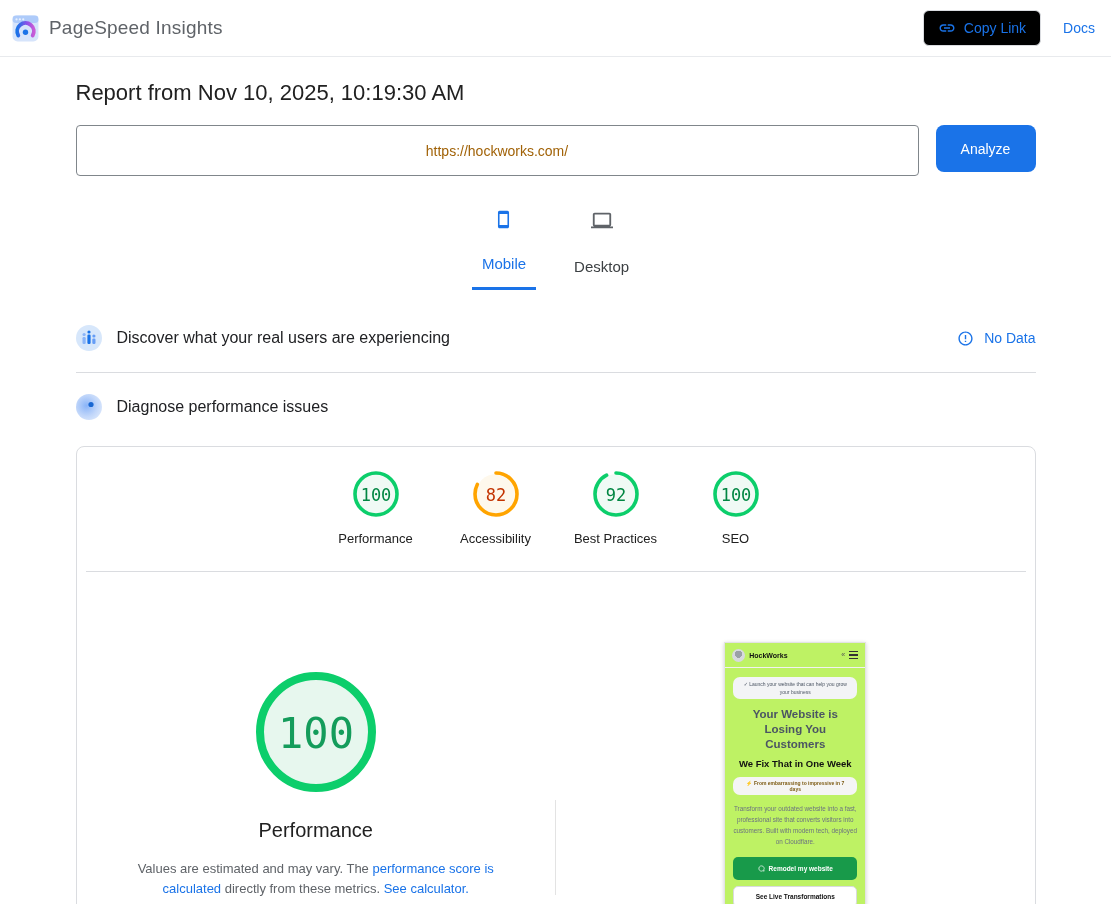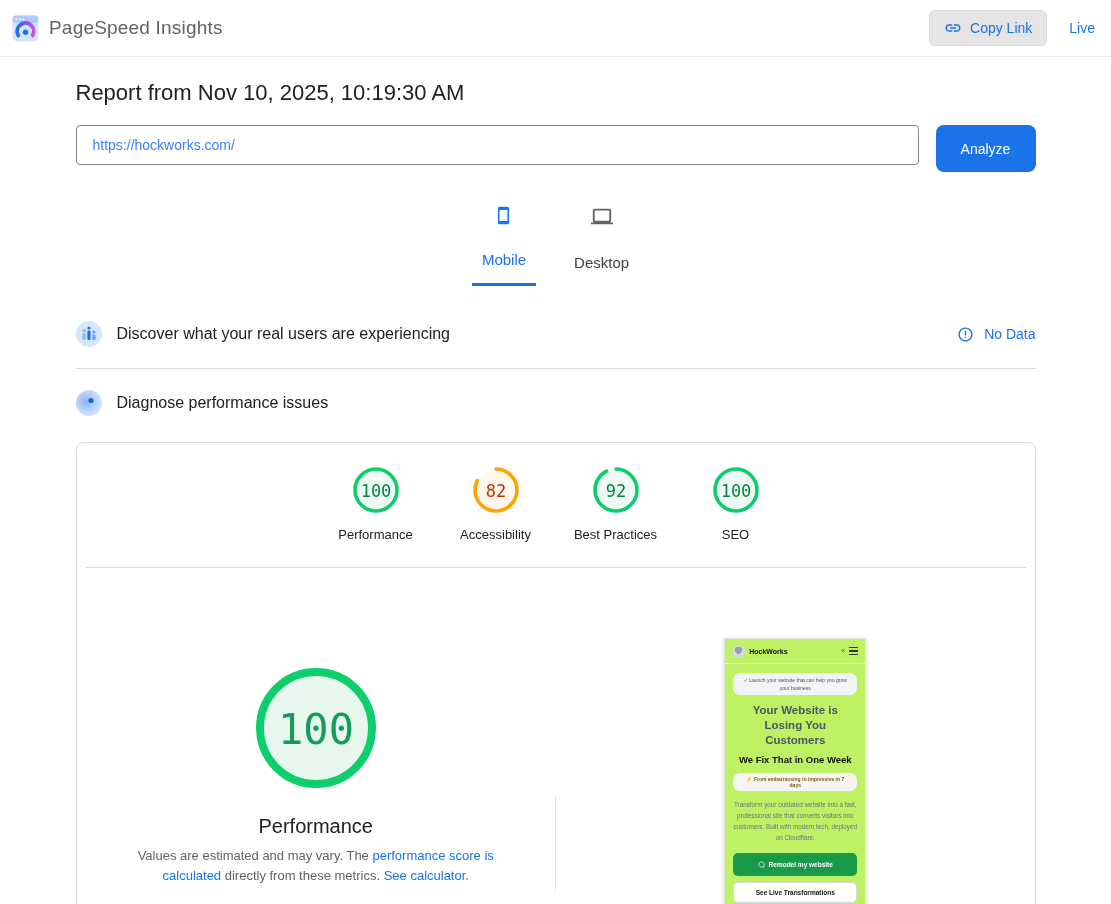--- a/index.html
+++ b/index.html
@@ -6,31 +6,31 @@
   html,body { width:1111px; height:904px; background:#fff; overflow:hidden;
     font-family:"Liberation Sans", sans-serif; color:#202124; }
 
   
   .app-header { height:57px; display:flex; align-items:center; padding:0 16px 0 12px;
     border-bottom:1px solid #e8eaed; }
   .logo { width:27px; height:27px; margin-right:10px; }
   .app-title { font-size:19px; color:#5f6368; letter-spacing:.2px; }
   .header-right { margin-left:auto; display:flex; align-items:center; gap:22px; }
   .copy-link-btn { display:flex; align-items:center; gap:8px; border:1px solid #dadce0;
-    background:#e5e5e5; border-radius:6px; padding:8px 14px; color:#1a73e8; font-size:14px;
+    background:#000000; border-radius:6px; padding:8px 14px; color:#1a73e8; font-size:14px;
     font-weight:500; cursor:pointer; font-family:inherit; }
   .docs-link { color:#1a73e8; font-size:14px; font-weight:500; text-decoration:none; }
 
   
   .main { width:960px; margin:0 auto; }
   .report-heading { margin-top:23px; font-size:22px; font-weight:400; color:#212121; }
 
   .url-row { display:flex; gap:17px; margin-top:19px; }
-  .url-input { flex:1; height:40px; border:1px solid #80868b; border-radius:4px;
-    padding:0 16px; font-size:14px; color:#3b82f6; font-family:inherit; outline:none; }
+  .url-input { flex:1; height:51px; border:1px solid #80868b; border-radius:4px;
+    padding:0 16px; font-size:14px; color:#a16207; font-family:inherit; outline:none;text-align:center; }
   .analyze-btn { width:100px; height:47px; background:#1a73e8; border:none; border-radius:8px;
     color:#fff; font-size:14px; font-weight:500; cursor:pointer; font-family:inherit; }
 
   .tabs { display:flex; justify-content:center; gap:28px; margin-top:26px; }
   .tab { display:flex; align-items:center; gap:26px; padding:8px 10px 12px 10px;
     font-size:15px; cursor:pointer; border-bottom:3px solid transparent;flex-direction:column; }
   .tab.active { color:#1a73e8; border-bottom-color:#1a73e8; border-radius:0; }
   .tab.inactive { color:#3c4043; }
 
   .section-row { display:flex; align-items:center; gap:15px; padding:21px 0; }
@@ -58,21 +58,21 @@
   svg.average .arc { stroke:#ffa400; } svg.average .bg { fill:#fef8ec; } svg.average .num { fill:#c33300; }
   svg.big.pass .bg { fill:#e7f7ee; } svg.big.pass .num { fill:#149c5b; }
 
   .summary-divider { border-top:1px solid #dadce0; margin:0 9px; }
 
   .gauge-section { display:flex; padding-top:70px; }
   .gauge-col { flex:1 1 50%; display:flex; flex-direction:column; align-items:center; }
   .v-divider { width:1px; background:#e3e3e3; height:95px; margin-top:158px; }
   .big-svg { width:120px; height:120px; margin-top:30px; }
   .gauge-title { margin-top:27px; font-size:20px; color:#212121; }
-  .disclaimer { margin-top:8px; max-width:392px; text-align:center; font-size:13px;
+  .disclaimer { margin-top:17px; max-width:392px; text-align:center; font-size:13px;
     line-height:20px; color:#5f6368; }
   .disclaimer a { color:#1a73e8; text-decoration:none; }
 
   .legend { display:flex; gap:42px; margin-top:23px; }
   .legend-item { display:flex; align-items:center; gap:10px; font-size:13px; color:#3c4043; }
   .shape-triangle { width:0; height:0; border-left:7px solid transparent;
     border-right:7px solid transparent; border-bottom:12px solid #ff4e42; }
   .shape-square { width:12px; height:12px; background:#ffa400; }
   .shape-circle { width:12px; height:12px; border-radius:50%; background:#0cce6b; }
 
@@ -129,21 +129,21 @@
     <circle cx="12" cy="15.3" r="2.4" fill="#1a73e8"></circle>
   </svg>
   <span class="app-title">PageSpeed Insights</span>
   <div class="header-right">
     <button class="copy-link-btn">
       <svg width="18" height="18" viewBox="0 0 24 24" fill="#1a73e8">
         <path d="M3.9 12c0-1.71 1.39-3.1 3.1-3.1h4V7H7c-2.76 0-5 2.24-5 5s2.24 5 5 5h4v-1.9H7c-1.71 0-3.1-1.39-3.1-3.1zM8 13h8v-2H8v2zm9-6h-4v1.9h4c1.71 0 3.1 1.39 3.1 3.1s-1.39 3.1-3.1 3.1h-4V17h4c2.76 0 5-2.24 5-5s-2.24-5-5-5z"></path>
       </svg>
       <span>Copy Link</span>
     </button>
-    <a class="docs-link" href="#">Live</a>
+    <a class="docs-link" href="#">Docs</a>
   </div>
 </header>
 
 <main class="main">
   <h1 class="report-heading">Report from Nov 10, 2025, 10:19:30 AM</h1>
 
   <div class="url-row">
     <input class="url-input" type="text" value="https://hockworks.com/" style="">
     <button class="analyze-btn">Analyze</button>
   </div>

